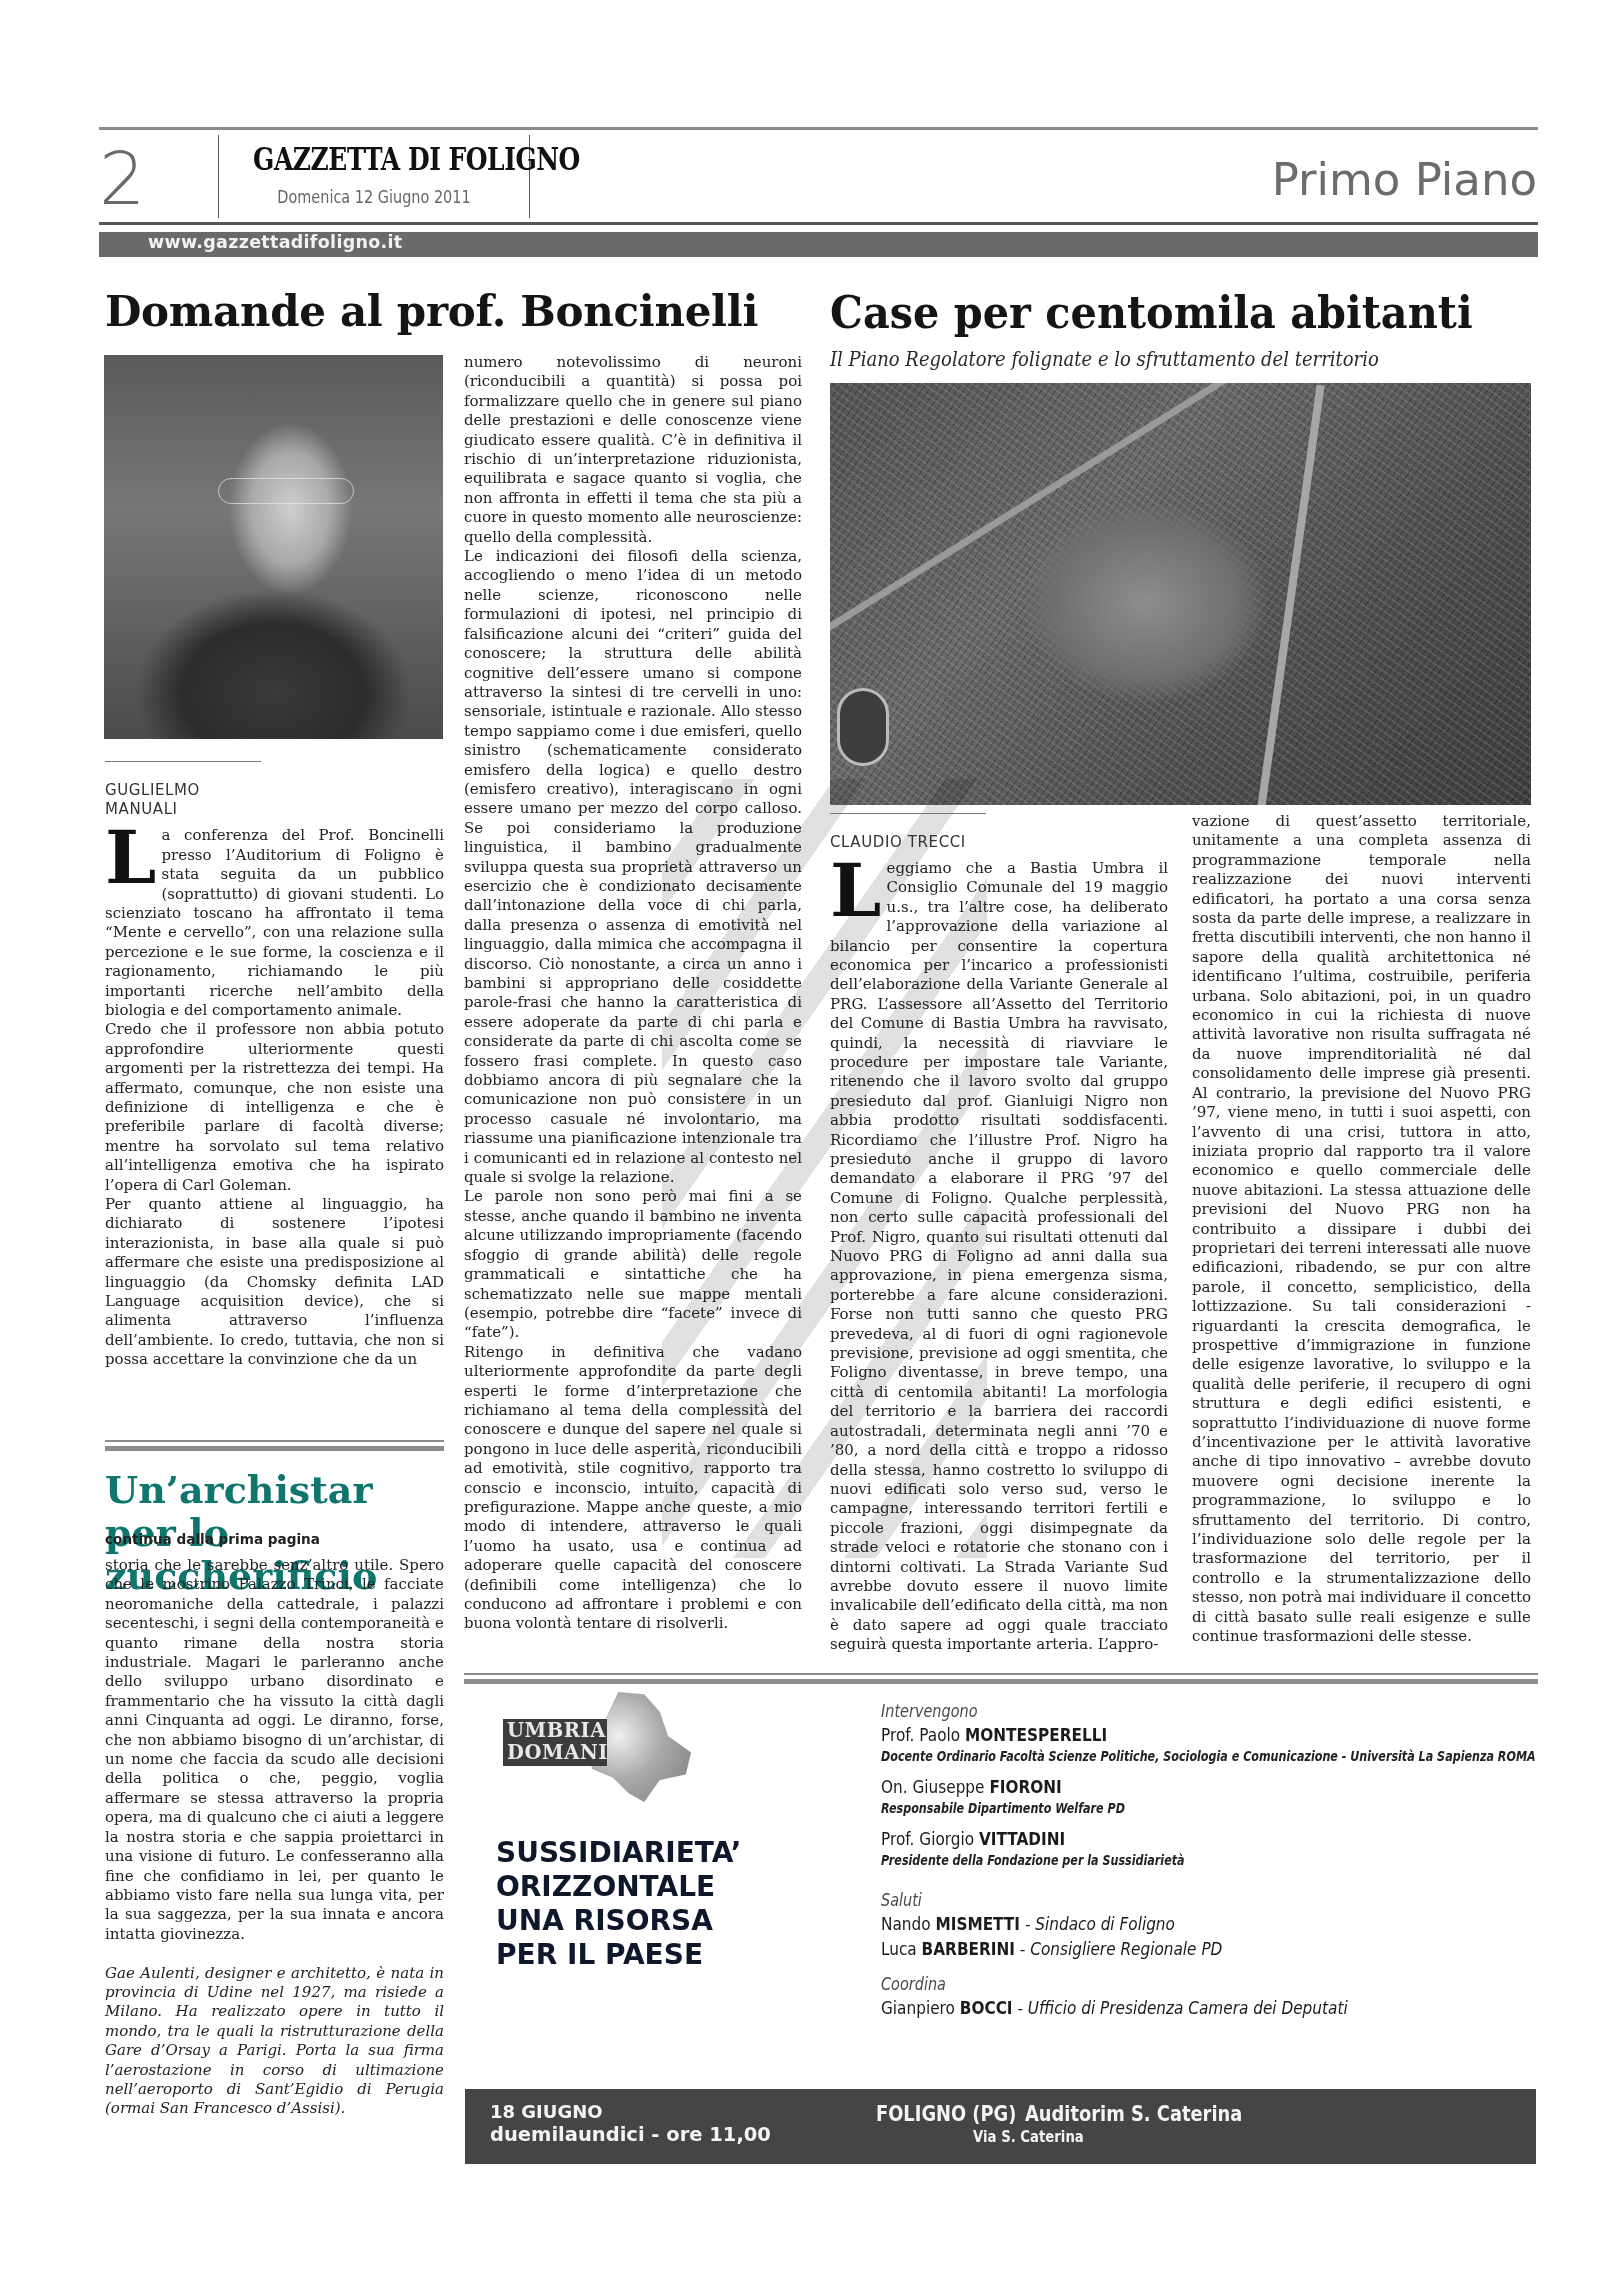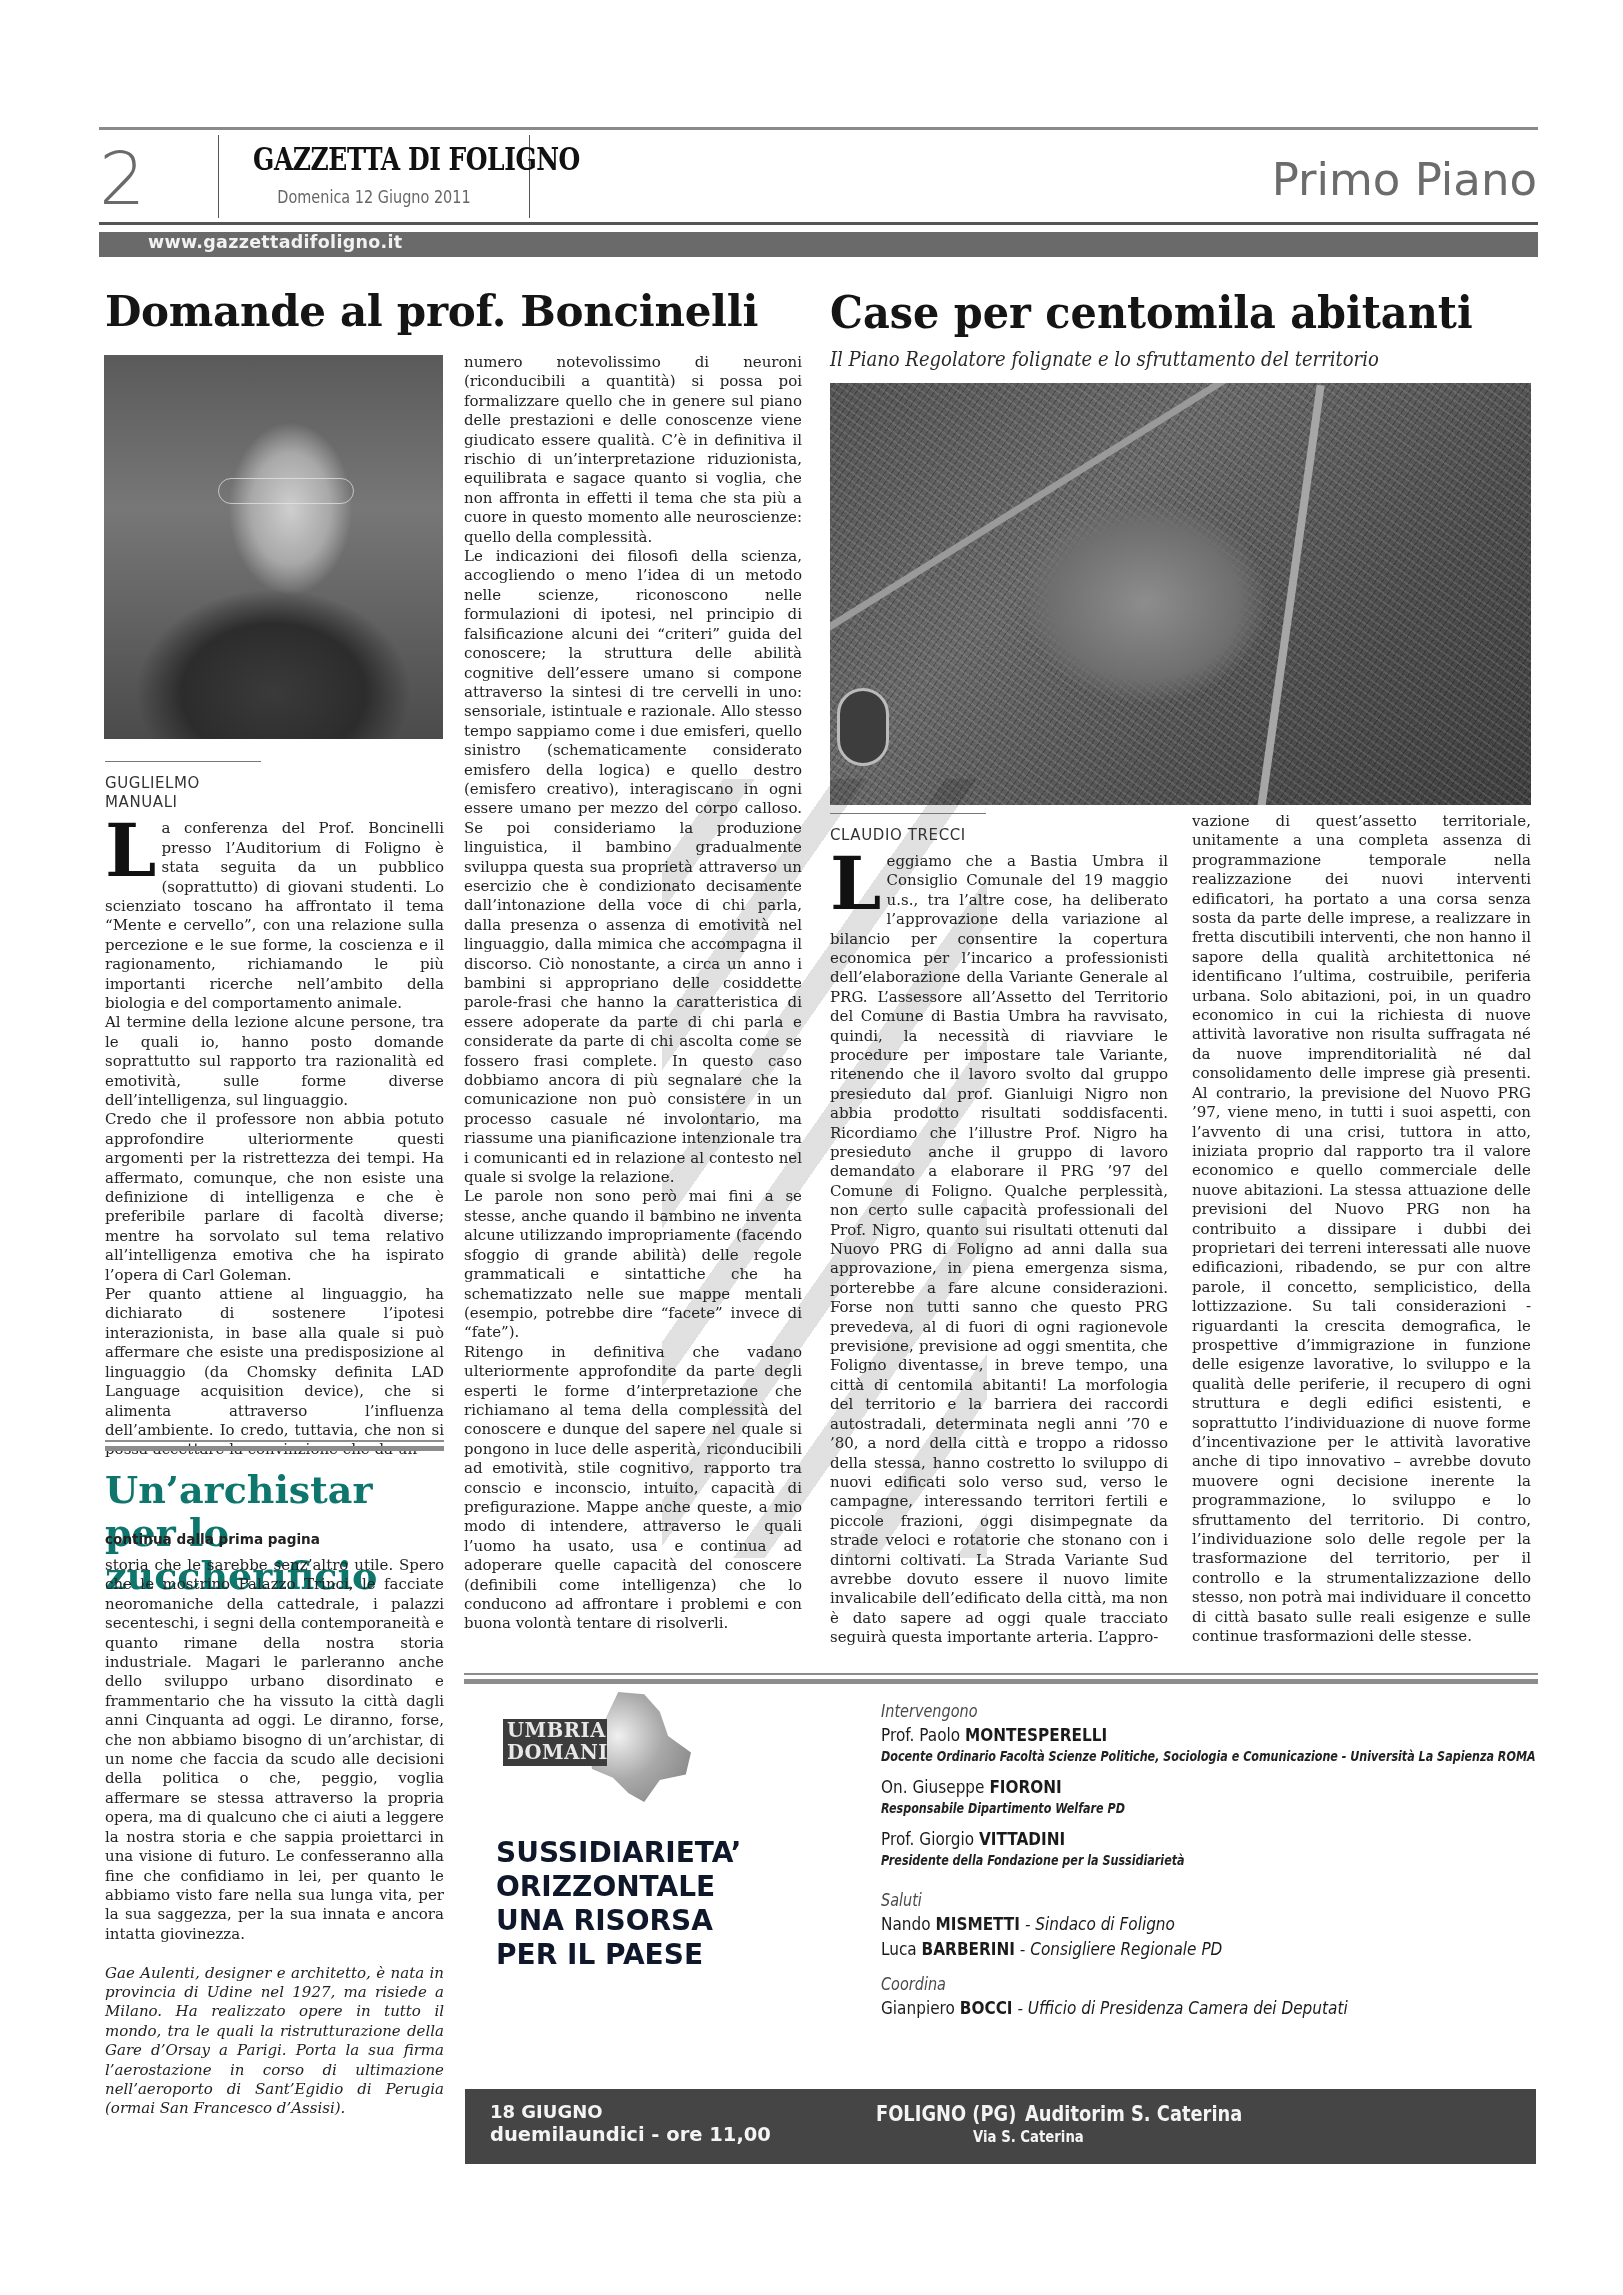--- a/index.html
+++ b/index.html
@@ -34,21 +34,21 @@
         repeating-linear-gradient(35deg, rgba(255,255,255,0.10) 0 1.9px, transparent 1.9px 7.1px),
         repeating-linear-gradient(-55deg, rgba(0,0,0,0.22) 0 1.3px, transparent 1.3px 5.8px),
         linear-gradient(135deg, #555 0%, #6a6a6a 35%, #4e4e4e 70%, #3f3f3f 100%); }
   .aerial .road1 { position: absolute; left: -32px; top: 260px; width: 584px; height: 6.5px; background: #9a9a9a; transform: rotate(-32deg); transform-origin: left; }
   .aerial .road2 { position: absolute; left: 455px; top: 0; width: 7.8px; height: 455px; background: #a6a6a6; transform: rotate(8deg); }
   .aerial .stadium { position: absolute; left: 6.5px; top: 305px; width: 52px; height: 78px; border: 3.9px solid #bbb; border-radius: 26px; background: #3d3d3d; }
 
   
   .col { position: absolute; font-family: "DejaVu Serif", serif; font-size: 15px; line-height: 19.4px; text-align: justify; color: #222; hyphens: auto; }
   .col p { text-indent: 0; }
-  .byline { font-family: "DejaVu Sans", sans-serif; font-size: 15px; color: #333; letter-spacing: 0.6px; border-top: 1.9px solid #777; padding-top: 12px; display: inline-block; width: 156px; }
+  .byline { font-family: "DejaVu Sans", sans-serif; font-size: 15px; color: #333; letter-spacing: 0.6px; border-top: 1.9px solid #777; padding-top: 19px; display: inline-block; width: 156px; }
   .dropcap { float: left; font-family: "DejaVu Serif", serif; font-weight: bold; font-size: 73px; line-height: 57px; margin: 2.6px 5.2px 0 0; color: #111; }
   .italic { font-style: italic; }
 
   .col-a1 { left: 105px; top: 761px; width: 339px; }
   .col-a2 { left: 105px; top: 1556px; width: 339px; }
   .col-b  { left: 464px; top: 353px; width: 338px; }
   .col-c  { left: 830px; top: 813px; width: 338px; }
   .col-d  { left: 1192px; top: 812px; width: 339px; }
 
   .dbl-rule { position: absolute; height: 13px; }
@@ -113,21 +113,20 @@
   <div class="road1"></div>
   <div class="road2"></div>
   <div class="stadium"></div>
 </div>
 
 <div class="watermark"></div>
 
 <div class="col col-a1">
   <div class="byline">GUGLIELMO MANUALI</div>
   <p style="margin-top:6.5px"><span class="dropcap">L</span><span>a conferenza del Prof. Boncinelli presso l’Auditorium di Foligno è stata seguita da un pubblico (soprattutto) di giovani studenti. Lo scienziato toscano ha affrontato il tema “Mente e cervello”, con una relazione sulla percezione e le sue forme, la coscienza e il ragionamento, richiamando le più importanti ricerche nell’ambito della biologia e del comportamento animale.</span></p>
-  <p>Al termine della lezione alcune persone, tra le quali io, hanno posto domande soprattutto sul rapporto tra razionalità ed emotività, sulle forme diverse dell’intelligenza, sul linguaggio.</p>
   <p>Credo che il professore non abbia potuto approfondire ulteriormente questi argomenti per la ristrettezza dei tempi. Ha affermato, comunque, che non esiste una definizione di intelligenza e che è preferibile parlare di facoltà diverse; mentre ha sorvolato sul tema relativo all’intelligenza emotiva che ha ispirato l’opera di Carl Goleman.</p>
   <p>Per quanto attiene al linguaggio, ha dichiarato di sostenere l’ipotesi interazionista, in base alla quale si può affermare che esiste una predisposizione al linguaggio (da Chomsky definita LAD Language acquisition device), che si alimenta attraverso l’influenza dell’ambiente. Io credo, tuttavia, che non si possa accettare la convinzione che da un</p>
 </div>
 
 <div class="dbl-rule" style="left:105px; top:1440px; width:339px;"></div>
 
 <h2 class="h-left2" style="width:339px;">Un’archistar per lo zuccherificio</h2>
 <div class="kicker">continua dalla prima pagina</div>
 <div class="col col-a2">
   <p>storia che le sarebbe senz’altro utile. Spero che le mostrino Palazzo Trinci, le facciate neoromaniche della cattedrale, i palazzi secenteschi, i segni della contemporaneità e quanto rimane della nostra storia industriale. Magari le parleranno anche dello sviluppo urbano disordinato e frammentario che ha vissuto la città dagli anni Cinquanta ad oggi. Le diranno, forse, che non abbiamo bisogno di un’archistar, di un nome che faccia da scudo alle decisioni della politica o che, peggio, voglia affermare se stessa attraverso la propria opera, ma di qualcuno che ci aiuti a leggere la nostra storia e che sappia proiettarci in una visione di futuro. Le confesseranno alla fine che confidiamo in lei, per quanto le abbiamo visto fare nella sua lunga vita, per la sua saggezza, per la sua innata e ancora intatta giovinezza.</p>

